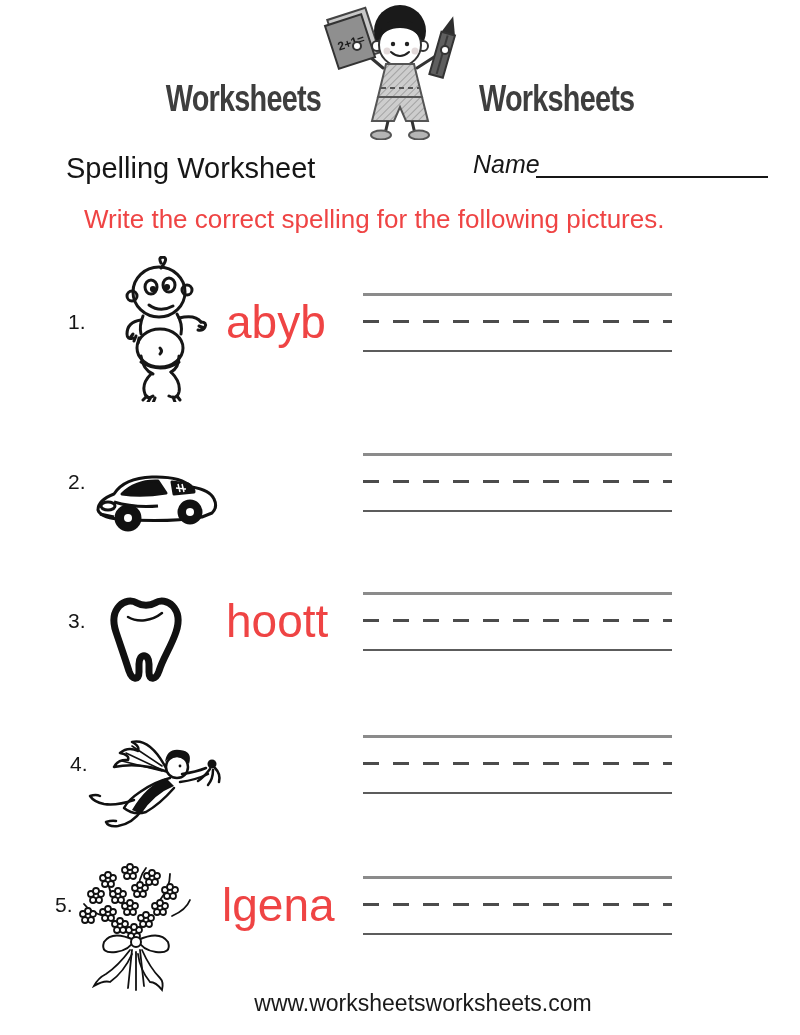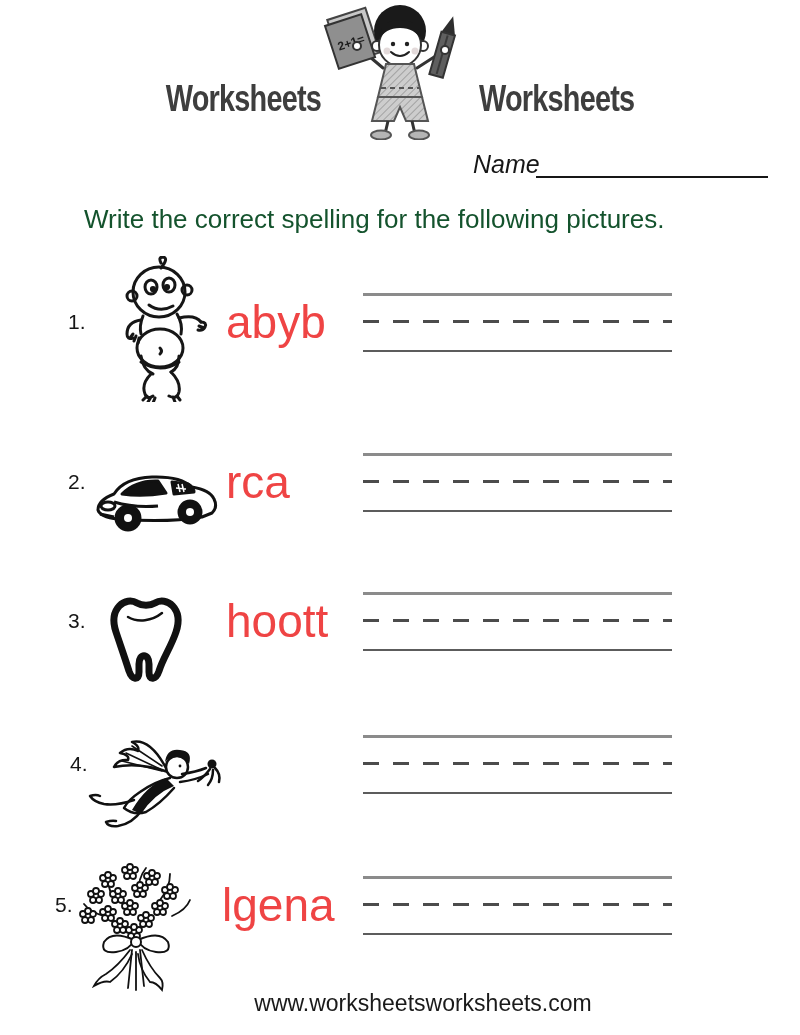--- a/index.html
+++ b/index.html
@@ -9,21 +9,21 @@
   }
   
   .logo{position:absolute;top:4px;left:0;width:100%;display:flex;justify-content:center;align-items:flex-end;}
   .logo-word{font-size:37px;font-weight:bold;color:#3e3e3e;letter-spacing:-1px;margin-bottom:24px;white-space:nowrap;}
   .logo-word.lw-left{transform:scaleX(0.78);transform-origin:right center;margin-right:-6px;}
   .logo-word.lw-right{transform:scaleX(0.78);transform-origin:left center;margin-left:-6px;}
   
   .title{position:absolute;left:66px;top:152px;font-size:29px;color:#161616;}
   .name-label{position:absolute;left:473px;top:150px;font-size:25px;color:#161616;font-style:italic;}
   .name-line{position:absolute;left:536px;top:152px;width:232px;height:24px;border-bottom:2px solid #161616;}
-  .instruction{position:absolute;left:84px;top:204px;font-size:26px;color:#14532d;}
+  .instruction{position:absolute;left:84px;top:204px;font-size:26px;color:#ef4444;}
   
   .num{position:absolute;font-size:21px;color:#161616;line-height:24px;}
   .word{position:absolute;font-size:46px;color:#ef4444;line-height:52px;letter-spacing:0px;}
   .img{position:absolute;line-height:0;}
   .lines{position:absolute;width:309px;height:62px;}
   .ln-top{position:absolute;top:0;left:0;right:0;height:3px;background:#8b8b8b;}
   .ln-dash{position:absolute;top:27px;left:0;right:0;height:3px;
     background:repeating-linear-gradient(90deg,#4c4c4c 0 16px,transparent 16px 30px);}
   .ln-bot{position:absolute;top:57px;left:0;right:0;height:2px;background:#5c5c5c;}
   
@@ -79,20 +79,21 @@
 
         <line x1="73" y1="117" x2="70" y2="130" stroke="#333" stroke-width="3"></line>
         <line x1="97" y1="117" x2="100" y2="130" stroke="#333" stroke-width="3"></line>
         <ellipse cx="66" cy="131" rx="10" ry="4.5" fill="#b5b5b5" stroke="#555" stroke-width="2"></ellipse>
         <ellipse cx="104" cy="131" rx="10" ry="4.5" fill="#b5b5b5" stroke="#555" stroke-width="2"></ellipse>
       </svg>
     </span>
     <span class="logo-word lw-right">Worksheets</span>
   </div>
 
+  <div class="title">Spelling Worksheet</div>
   <div class="name-label">Name</div>
   <div class="name-line"></div>
   <div class="instruction">Write the correct spelling for the following pictures.</div>
 
   <span class="num" style="left:68px;top:310px">1.</span>
   <div class="img" style="left:103px;top:256px">
     <svg width="112" height="146" viewBox="0 0 112 146">
       <g fill="none" stroke="#161616" stroke-width="3" stroke-linecap="round" stroke-linejoin="round">
         <path d="M58 12 q8 -10 2 -11 q-5 0 -2 6"></path>
         <ellipse cx="56" cy="36" rx="26" ry="25"></ellipse>
@@ -136,21 +137,20 @@
         <circle cx="36" cy="60" r="12" fill="#111"></circle>
         <circle cx="36" cy="60" r="4" fill="#fff" stroke="none"></circle>
         <circle cx="98" cy="54" r="11" fill="#111"></circle>
         <circle cx="98" cy="54" r="4" fill="#fff" stroke="none"></circle>
         <ellipse cx="16" cy="48" rx="7" ry="4"></ellipse>
         <path d="M22 44 q20 6 44 4"></path>
         <path d="M8 56 l14 3"></path>
       </g>
     </svg>
   </div>
-  <span class="word" style="left:226px;top:456px">rca</span>
   <div class="lines" style="left:363px;top:453px">
     <div class="ln-top"></div>
       <div class="ln-dash"></div>
       <div class="ln-bot"></div>
   </div>
 
   <span class="num" style="left:68px;top:609px">3.</span>
   <div class="img" style="left:94px;top:590px">
     <svg width="104" height="96" viewBox="0 0 104 96">
       <path d="M22 42 C14 18 32 6 43 13 C48 16 56 16 61 13 C72 6 90 18 82 42 C77 57 69 68 65 81 C62 90 55 91 55 82 L55 74 C55 63 45 63 45 74 L45 82 C45 91 38 90 35 81 C31 68 27 57 22 42 Z" fill="none" stroke="#111" stroke-width="7" stroke-linejoin="round"></path>

